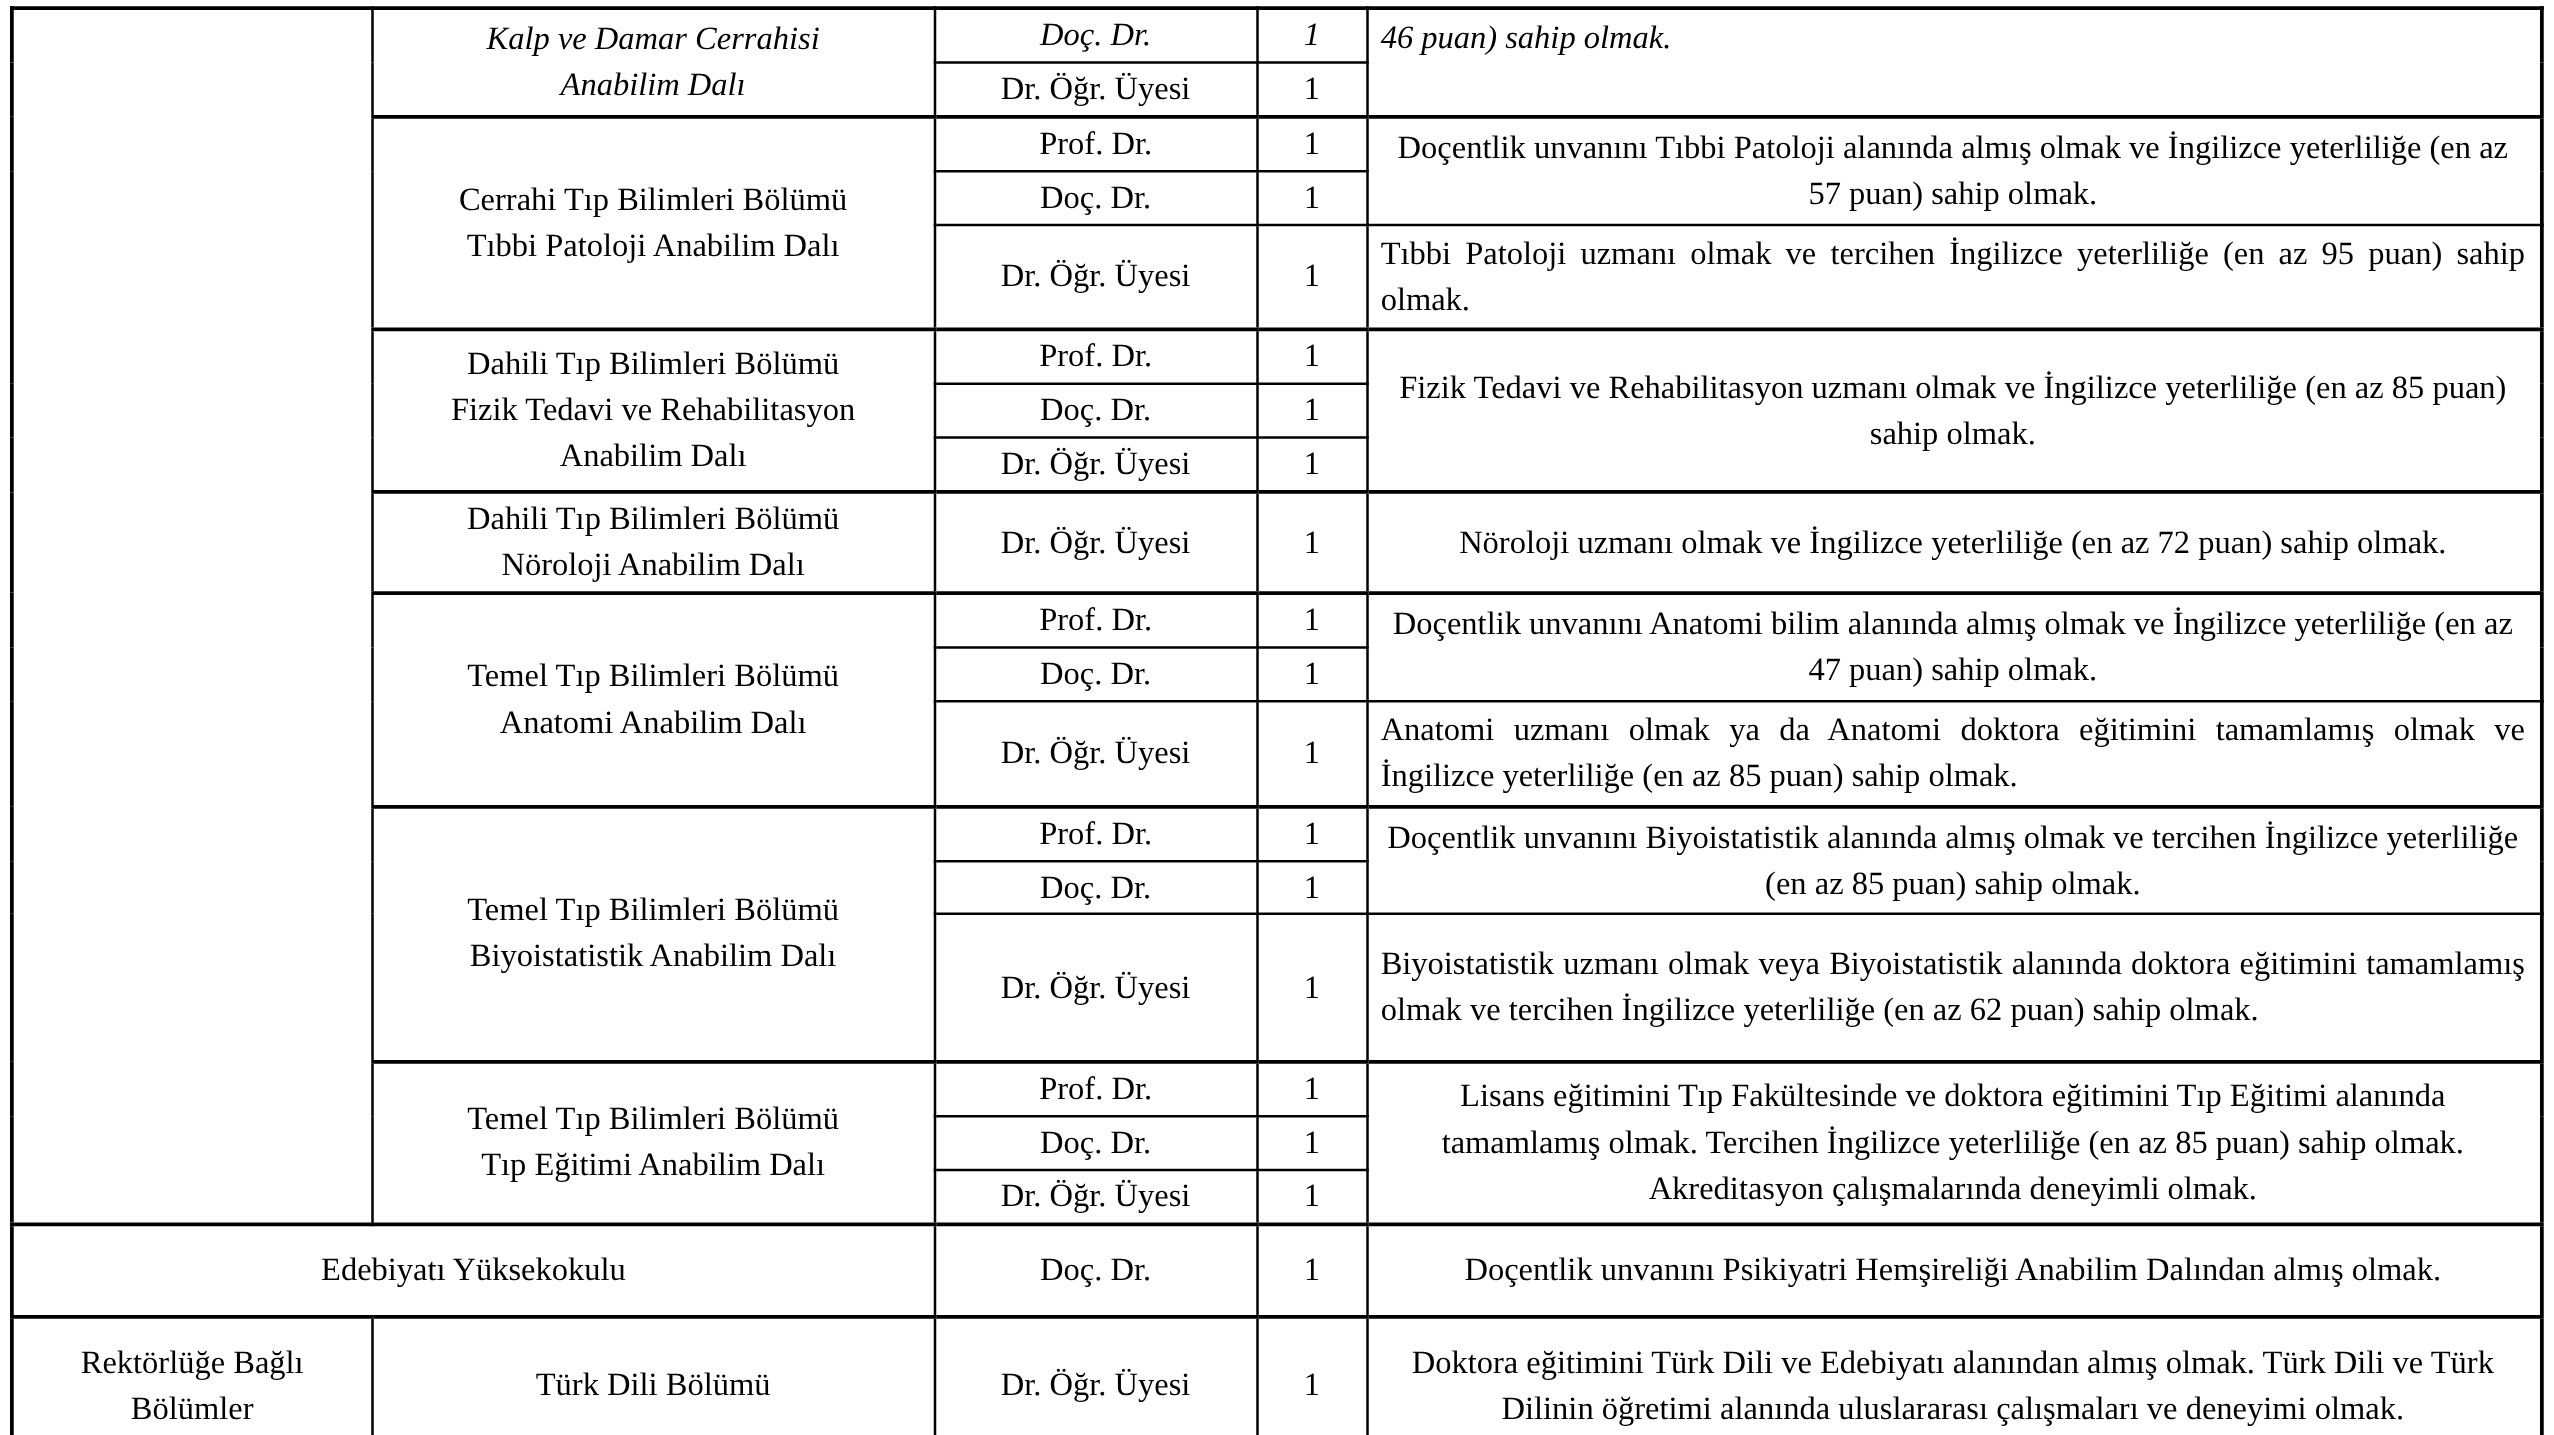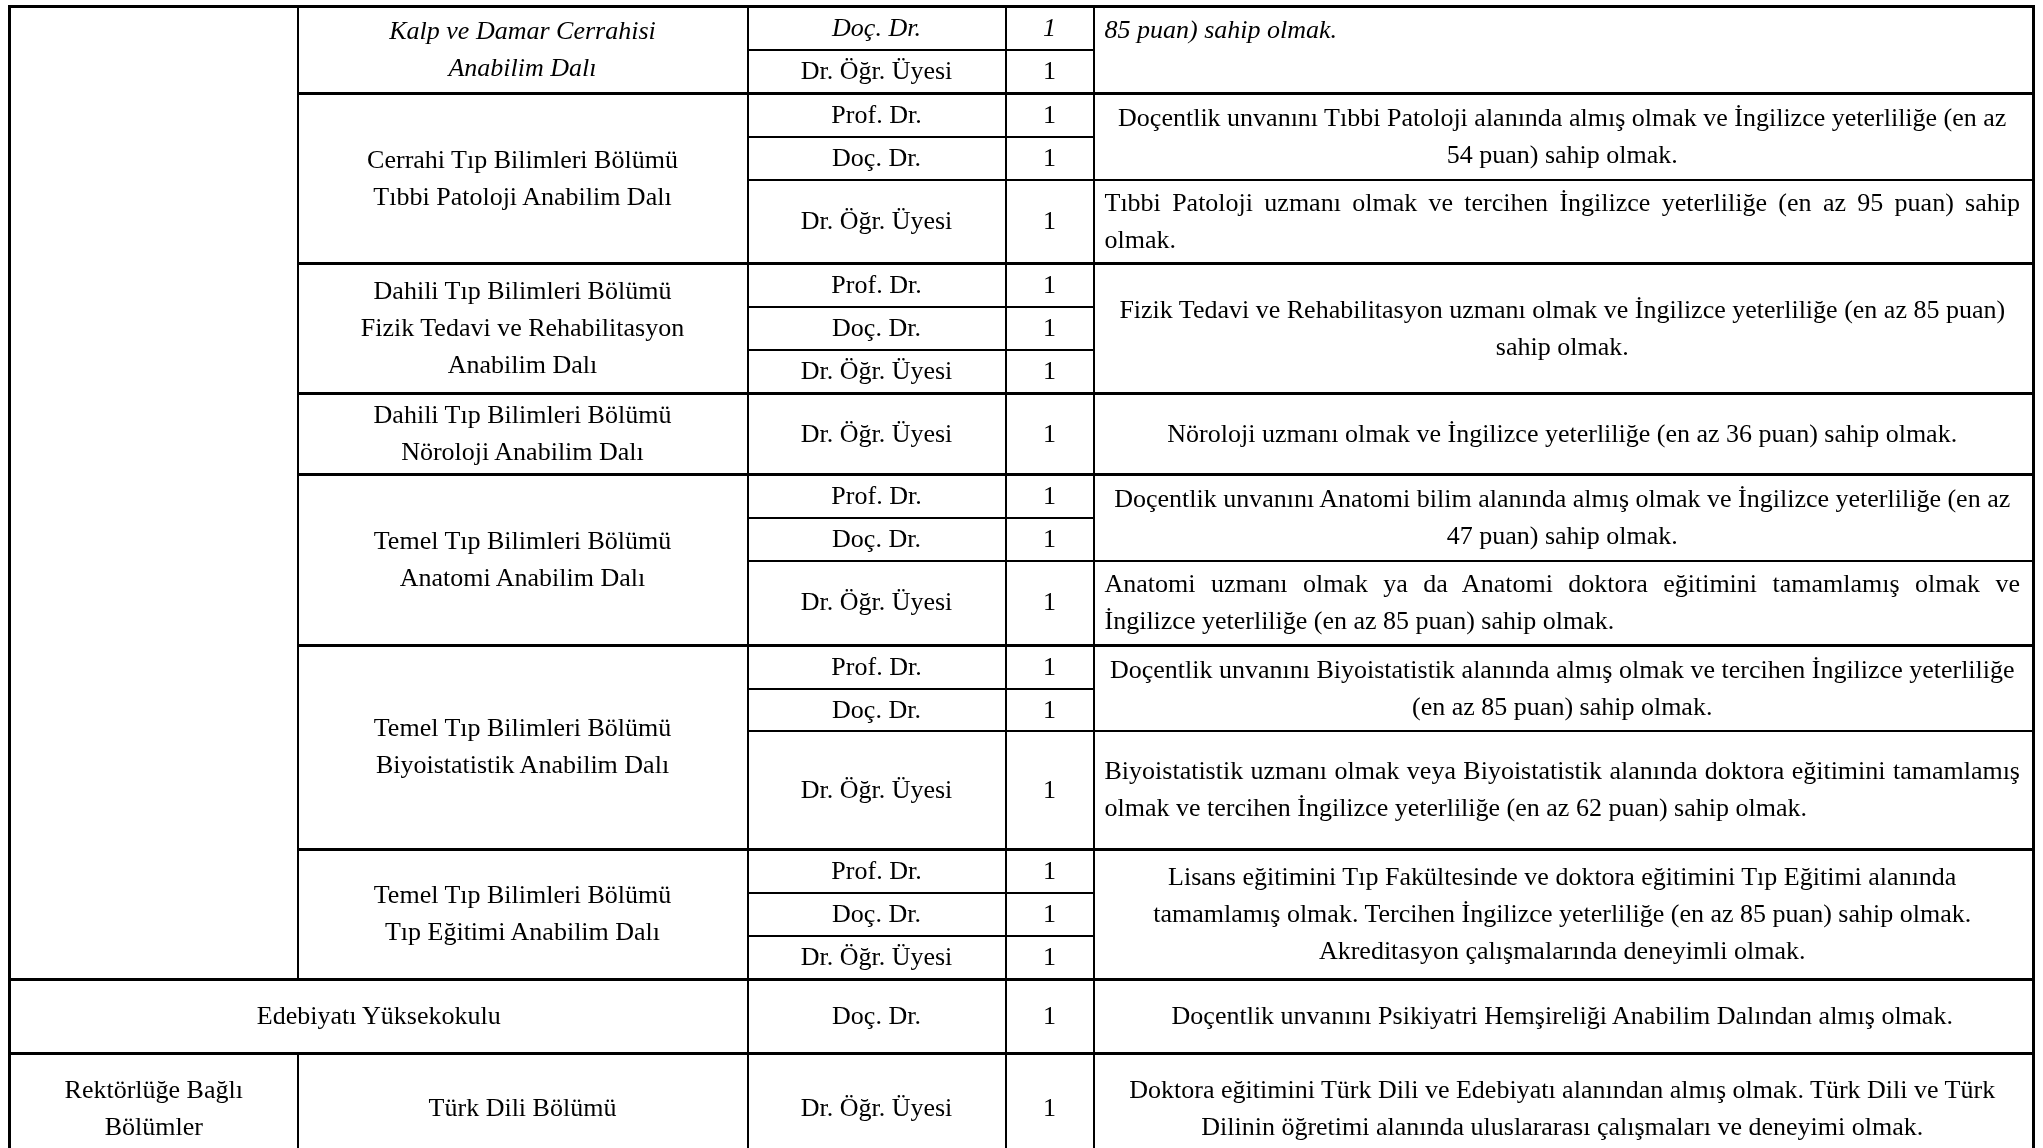--- a/index.html
+++ b/index.html
@@ -62,33 +62,33 @@
       <col class="c-req">
   </colgroup>
   <tbody>
 
     <tr style="height:40px;font-style:italic;">
       <td class="group" rowspan="18"></td>
       <td class="dept" rowspan="2">Kalp ve Damar Cerrahisi
 Anabilim Dalı</td>
       <td class="title">Doç. Dr.</td>
       <td class="count">1</td>
-      <td class="req top" rowspan="2">85 puan) sahip olmak.</td>
+      <td class="req top" rowspan="2">46 puan) sahip olmak.</td>
     </tr>
     <tr style="height:38px;">
       <td class="title">Dr. Öğr. Üyesi</td>
       <td class="count">1</td>
     </tr>
 
     <tr class="sec" style="height:38px;">
       <td class="dept" rowspan="3">Cerrahi Tıp Bilimleri Bölümü
 Tıbbi Patoloji Anabilim Dalı</td>
       <td class="title">Prof. Dr.</td>
       <td class="count">1</td>
-      <td class="req" rowspan="2">Doçentlik unvanını Tıbbi Patoloji alanında almış olmak ve İngilizce yeterliliğe (en az 54 puan) sahip olmak.</td>
+      <td class="req" rowspan="2">Doçentlik unvanını Tıbbi Patoloji alanında almış olmak ve İngilizce yeterliliğe (en az 57 puan) sahip olmak.</td>
     </tr>
     <tr style="height:38px;">
       <td class="title">Doç. Dr.</td>
       <td class="count">1</td>
     </tr>
     <tr style="height:72px;">
       <td class="title">Dr. Öğr. Üyesi</td>
       <td class="count">1</td>
       <td class="req">Tıbbi Patoloji uzmanı olmak ve tercihen İngilizce yeterliliğe (en az 95 puan) sahip olmak.</td>
     </tr>
@@ -108,21 +108,21 @@
     <tr style="height:38px;">
       <td class="title">Dr. Öğr. Üyesi</td>
       <td class="count">1</td>
     </tr>
 
     <tr class="sec" style="height:72px;">
       <td class="dept">Dahili Tıp Bilimleri Bölümü
 Nöroloji Anabilim Dalı</td>
       <td class="title">Dr. Öğr. Üyesi</td>
       <td class="count">1</td>
-      <td class="req">Nöroloji uzmanı olmak ve İngilizce yeterliliğe (en az 36 puan) sahip olmak.</td>
+      <td class="req">Nöroloji uzmanı olmak ve İngilizce yeterliliğe (en az 72 puan) sahip olmak.</td>
     </tr>
 
     <tr class="sec" style="height:38px;">
       <td class="dept" rowspan="3">Temel Tıp Bilimleri Bölümü
 Anatomi Anabilim Dalı</td>
       <td class="title">Prof. Dr.</td>
       <td class="count">1</td>
       <td class="req" rowspan="2">Doçentlik unvanını Anatomi bilim alanında almış olmak ve İngilizce yeterliliğe (en az 47 puan) sahip olmak.</td>
     </tr>
     <tr style="height:38px;">

